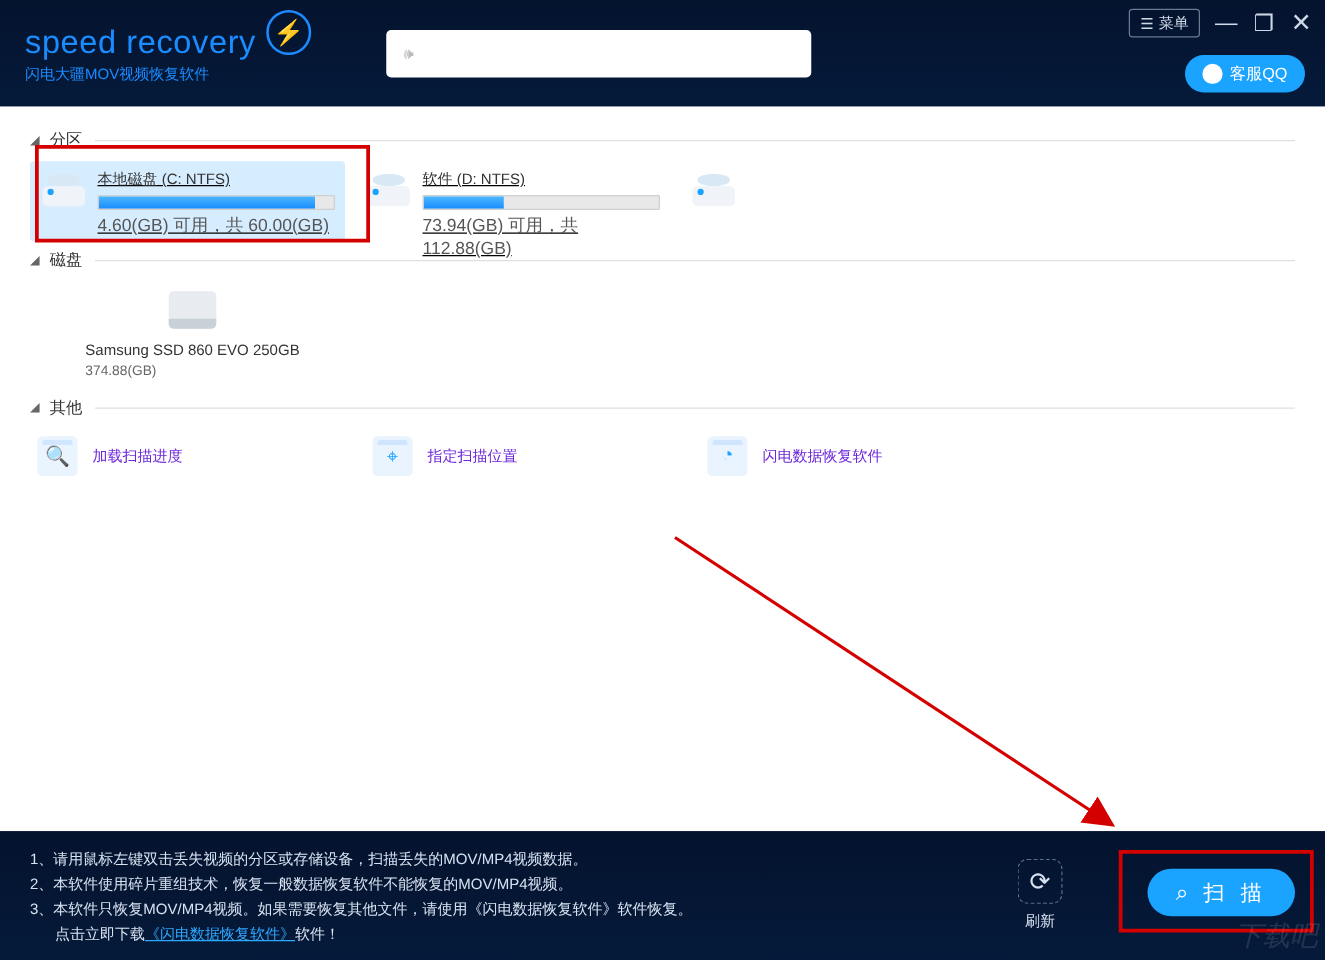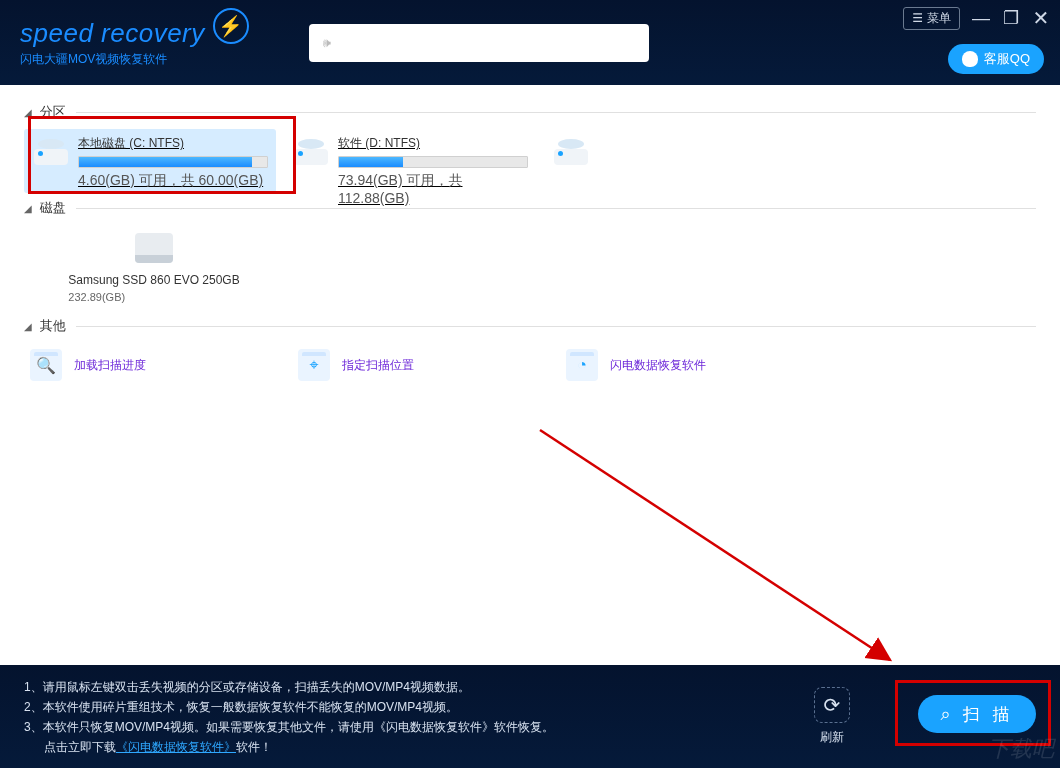--- a/index.html
+++ b/index.html
@@ -1,20 +1,20 @@
 <!DOCTYPE html>
 <html><head>
 <meta charset="utf-8">
 <style>
 * { margin: 0; padding: 0; box-sizing: border-box; font-family: "Microsoft YaHei", sans-serif; }
 body { width: 1060px; height: 768px; background: #04132e; overflow: hidden; position: relative; }
 
 .header { height: 85px; background: linear-gradient(180deg, #04132e 0%, #051a3a 100%); position: relative; display: flex; align-items: center; padding: 0 20px; }
 .logo-area { display: flex; flex-direction: column; }
-.logo-text { font-size: 26px; font-style: italic; font-weight: 500; color: #1a8cff; letter-spacing: 0.5px; }
+.logo-text { font-size: 26px; font-weight: 500; color: #1a8cff; letter-spacing: 0.5px; }
 .logo-sub { font-size: 12px; color: #1a8cff; margin-top: 2px; }
 .logo-bolt { width: 36px; height: 36px; border: 2px solid #1a8cff; border-radius: 50%; display: flex; align-items: center; justify-content: center; margin-left: 8px; color: #1a8cff; font-size: 20px; align-self: flex-start; margin-top: 8px; }
 .hint-bar { margin-left: 60px; background: #fff; border-radius: 4px; height: 38px; display: flex; align-items: center; padding: 0 14px; color: #999; font-size: 13px; width: 340px; }
 .hint-bar .spk { margin-right: 10px; color: #bbb; }
 .top-controls { position: absolute; top: 6px; right: 10px; display: flex; align-items: center; gap: 12px; }
 .menu-btn { border: 1px solid #6a7a90; color: #cfd8e6; font-size: 12px; padding: 2px 8px; border-radius: 3px; display: flex; align-items: center; gap: 4px; cursor: pointer; }
 .win-btn { color: #cfd8e6; font-size: 18px; cursor: pointer; width: 18px; text-align: center; }
 .qq-btn { position: absolute; top: 44px; right: 16px; background: #1aa3ff; color: #fff; font-size: 13px; padding: 6px 14px; border-radius: 16px; display: flex; align-items: center; gap: 6px; cursor: pointer; }
 .qq-icon { width: 16px; height: 16px; background: #fff; border-radius: 50% 50% 45% 45%; position: relative; }
 
@@ -140,21 +140,21 @@
     <div class="sec-header">
       <span class="arrow">◢</span>
       <span>磁盘</span>
       <span class="line"></span>
     </div>
     <div id="disk-row">
         <div class="disk-card">
           <div class="disk-icon"></div>
   <div class="disk-info">
             <div class="dn">Samsung SSD 860 EVO 250GB</div>
-            <div class="ds">232.89(GB)</div>
+            <div class="ds">374.88(GB)</div>
           </div>
         </div>
       </div>
   </div>
 
   <div class="section">
     <div class="sec-header">
       <span class="arrow">◢</span>
       <span>其他</span>
       <span class="line"></span>

